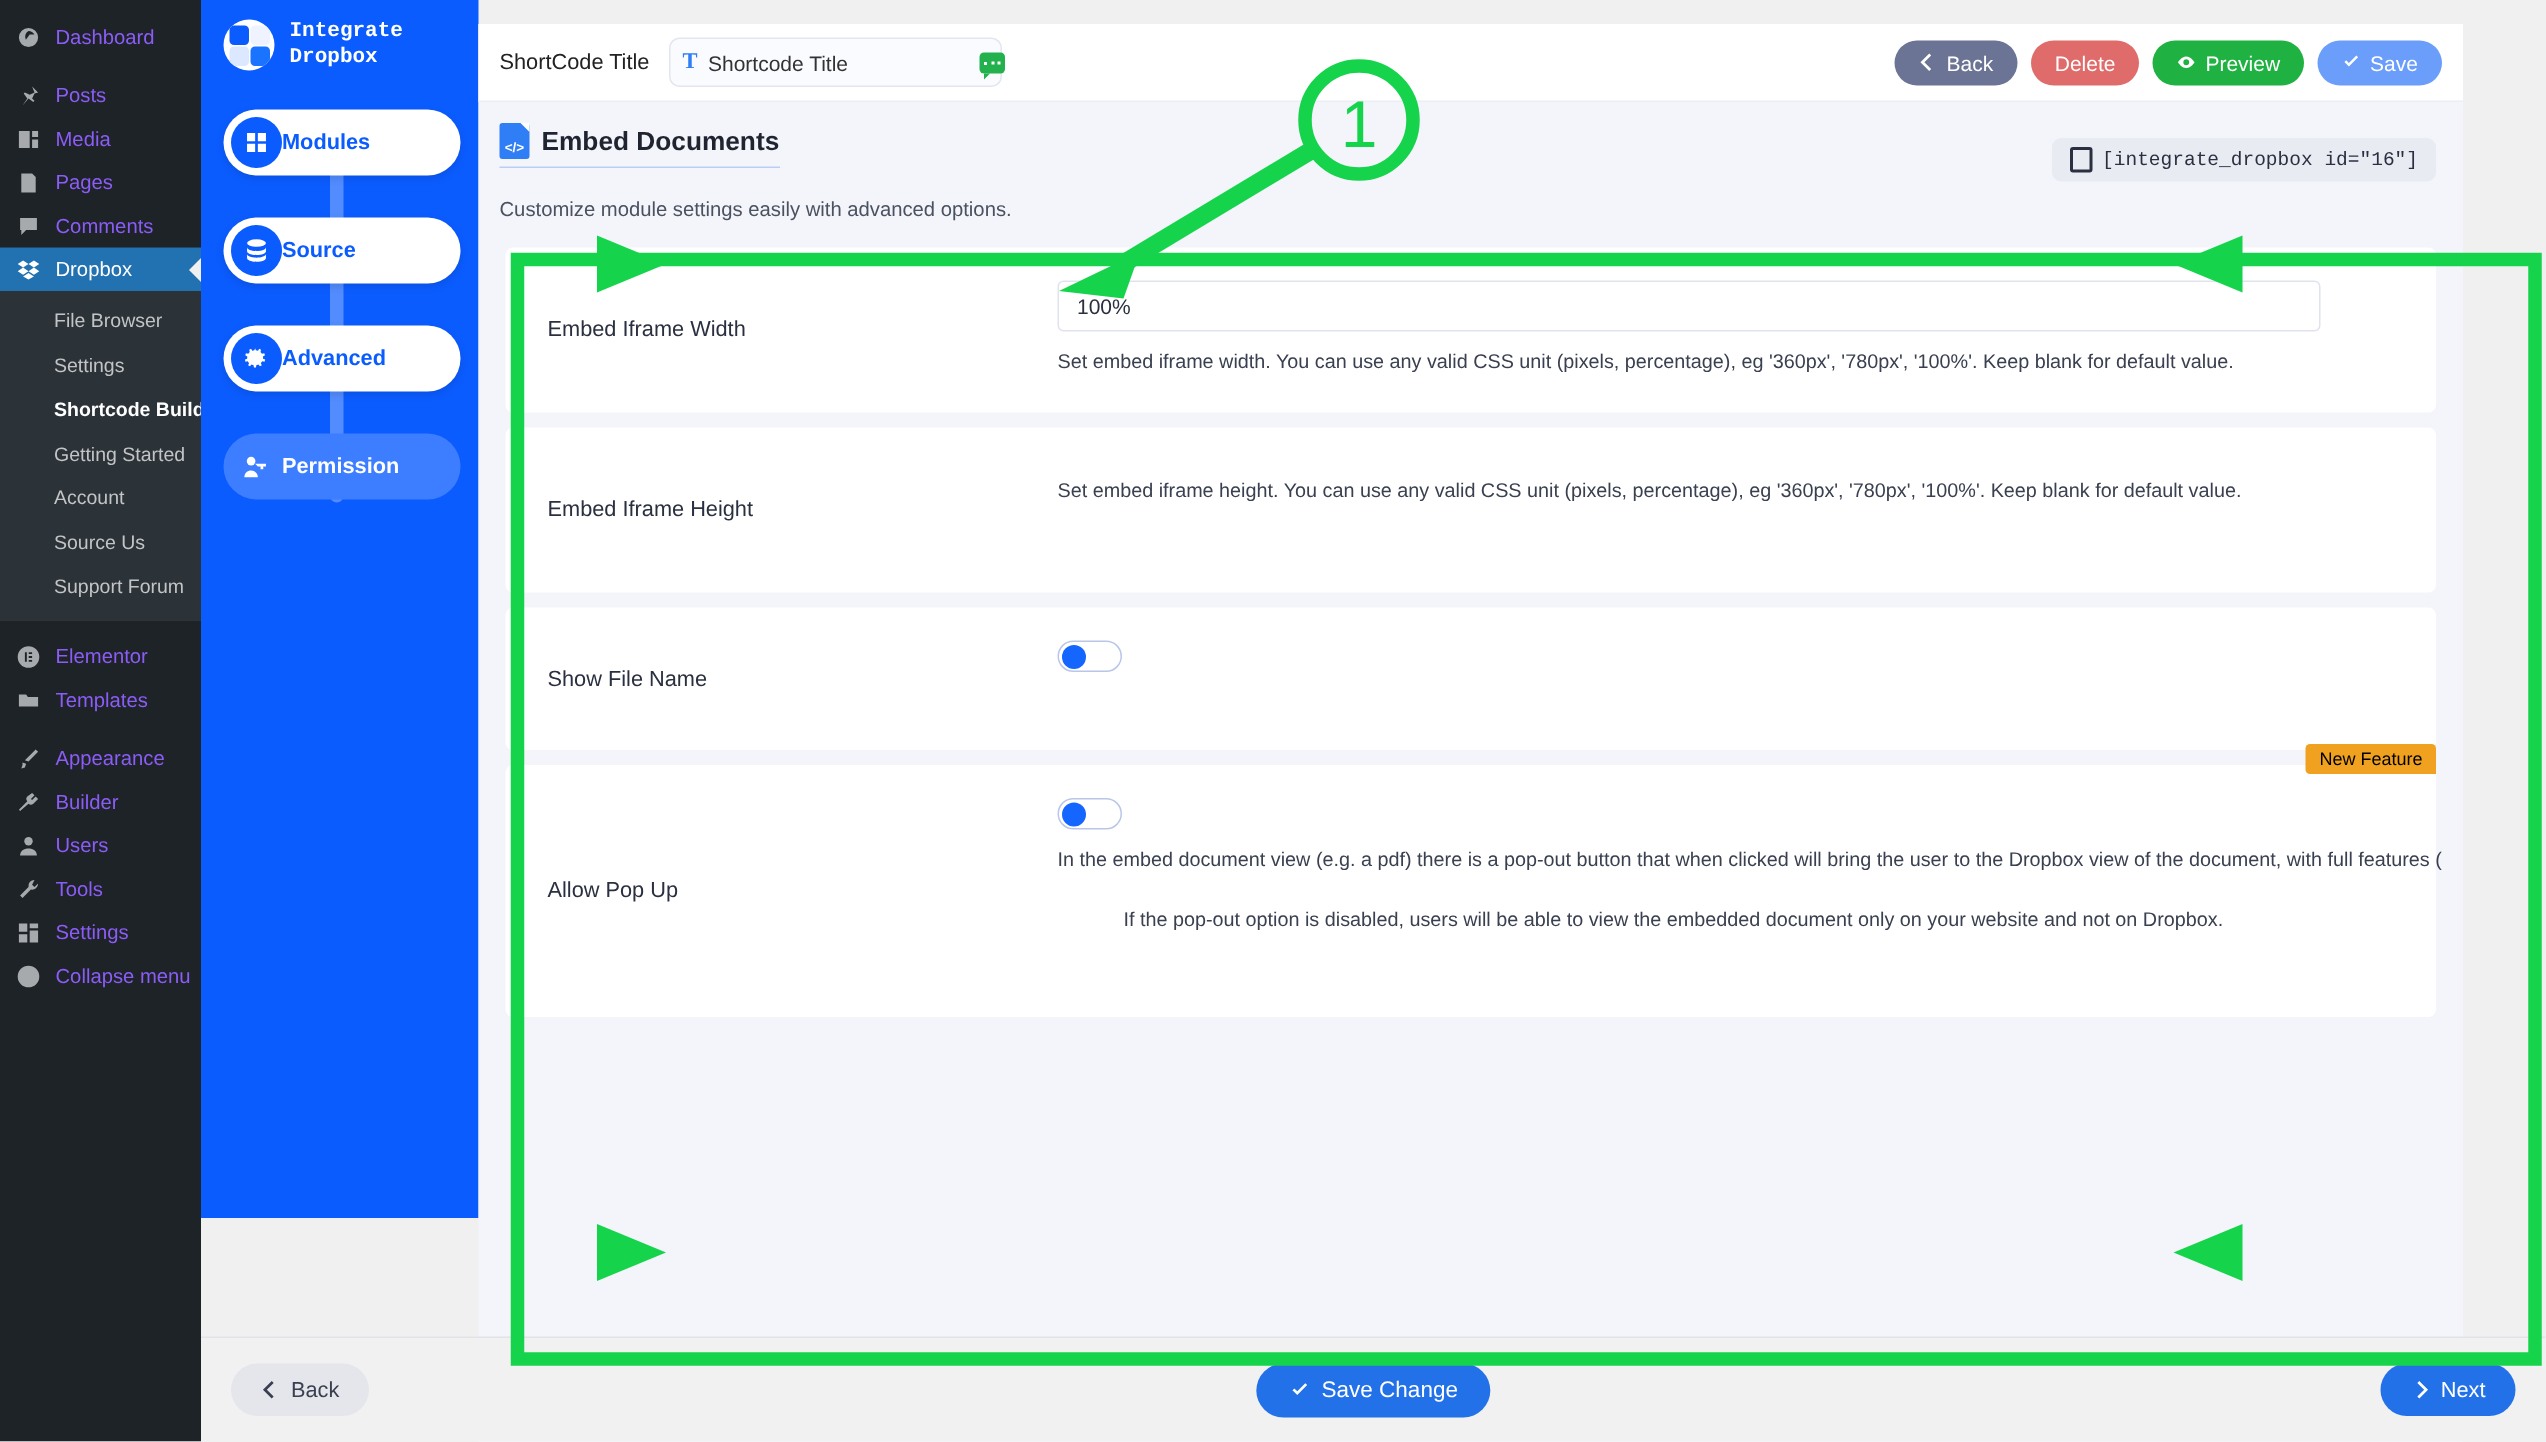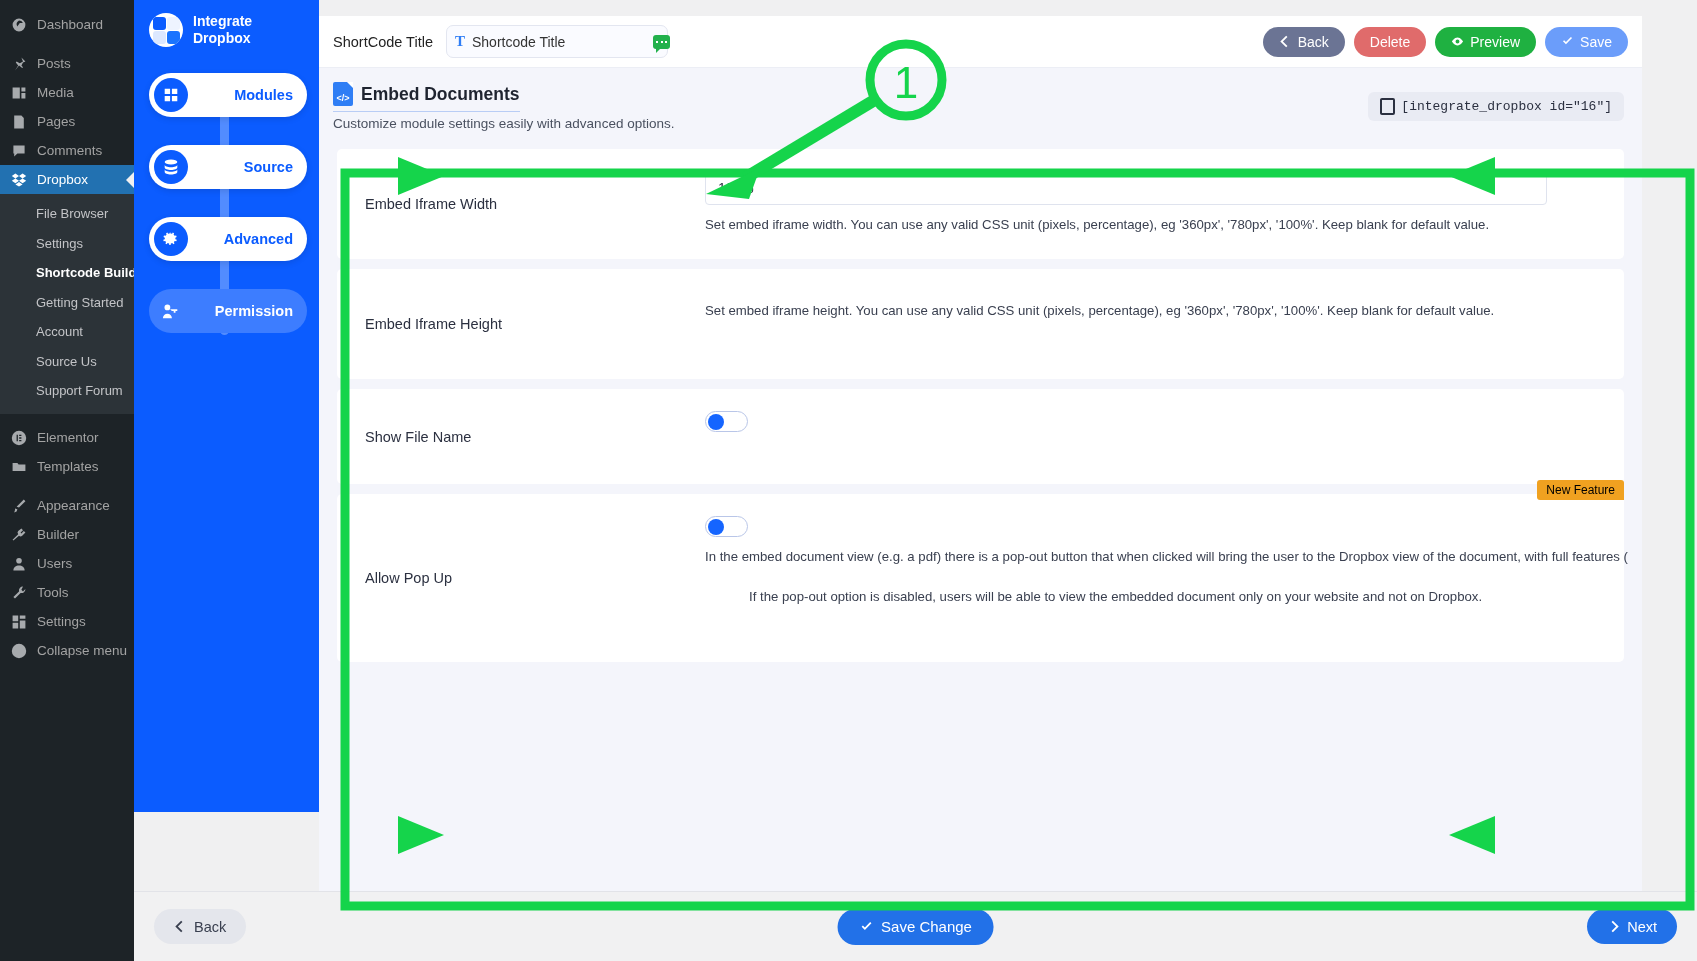--- a/index.html
+++ b/index.html
@@ -15,21 +15,21 @@
   .wp-sidebar {
     position: absolute; left: 0; top: 0;
     width: 134px; height: 961px;
     background: #1d2327;
     color: #c3c4c7;
     font-size: 13px;
   }
   .wp-item {
     display: flex; align-items: center;
     height: 29px; padding-left: 9px;
-    color: #a3a3a3; font-size: 13.5px; line-height: 1;
+    color: #8b5cf6; font-size: 13.5px; line-height: 1;
     white-space: nowrap;
   }
   .wp-item .ico {
     width: 20px; height: 20px; margin-right: 8px;
     display: flex; align-items: center; justify-content: center;
     color: #a7aaad; flex: 0 0 20px;
   }
   .wp-item .ico svg { width: 16px; height: 16px; fill: #a7aaad; }
   .wp-item.active { background: #2271b1; color: #fff; position: relative; }
   .wp-item.active .ico svg { fill: #fff; }
@@ -51,20 +51,21 @@
 
   
   .stepper {
     position: absolute; left: 134px; top: 0;
     width: 185px; height: 812px;
     background: #0b5cff;
   }
   .brand {
     display: flex; align-items: center;
     padding: 13px 0 0 15px;
+    font-family: Liberation Mono, monospace;
   }
   .brand-logo {
     width: 34px; height: 34px; border-radius: 50%;
     background: #fff; flex: 0 0 34px;
     display: flex; align-items: center; justify-content: center;
     position: relative; overflow: hidden;
   }
   .brand-logo .q { position: absolute; width: 13px; height: 13px; border-radius: 3px; }
   .brand-logo .q1 { background: #0b5cff; left: 4px; top: 4px; }
   .brand-logo .q2 { background: #eef3ff; left: 18px; top: 4px; }
@@ -92,21 +93,21 @@
   .step:last-child { margin-bottom: 0; }
   .step.ghost { background: #3d7dff; box-shadow: none; }
   .step-ico {
     width: 34px; height: 34px; border-radius: 50%;
     background: #0b5cff; margin-left: 5px; flex: 0 0 34px;
     display: flex; align-items: center; justify-content: center;
   }
   .step.ghost .step-ico { background: transparent; }
   .step-ico svg { width: 18px; height: 18px; fill: #fff; }
   .step-label {
-    flex: 1; text-align: right;
+    flex: 1; text-align: left;
     font-size: 14.5px; font-weight: bold; color: #0b5cff;
     padding-right: 14px;
   }
   .step.ghost .step-label { color: #fff; }
 
   
   .main {
     position: absolute; left: 319px; top: 16px;
     width: 1323px; height: 961px;
     background: #f4f5fb;
@@ -183,21 +184,21 @@
   }
   .doc-ico::before {
     content: ""; position: absolute; right: 0; top: 0;
     border-left: 6px solid transparent; border-top: 6px solid #fff;
   }
   .doc-ico span { color: #fff; font-size: 9px; line-height: 1; }
   .adv-title {
     margin-top: 16px; font-size: 16.5px; font-weight: bold; color: #1f2430;
   }
   .adv-sub {
-    margin-top: 4px; font-size: 13.5px; color: #4a5160;
+    margin-top: 20px; font-size: 13.5px; color: #4a5160;
   }
   .shortcode-tag {
     display: inline-flex; align-items: center; gap: 8px;
     background: #e9ebf3; border-radius: 6px;
     padding: 7px 12px; margin-top: 10px;
     font-family: "Liberation Mono", monospace;
     font-size: 13px; color: #2b3040; white-space: nowrap;
   }
   .copy-ico {
     width: 13px; height: 15px; border: 2px solid #2b3040;

